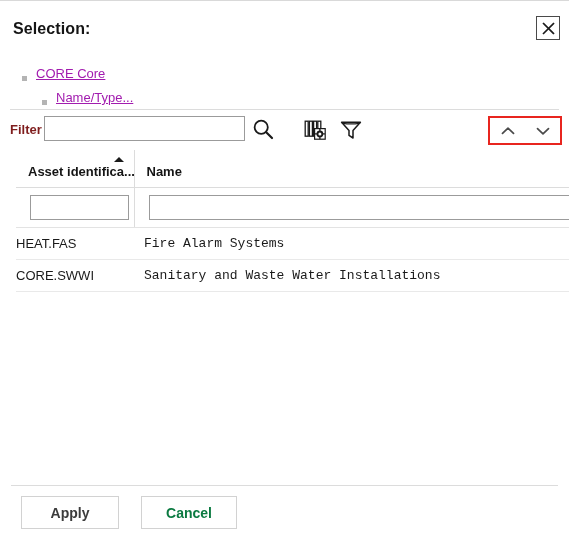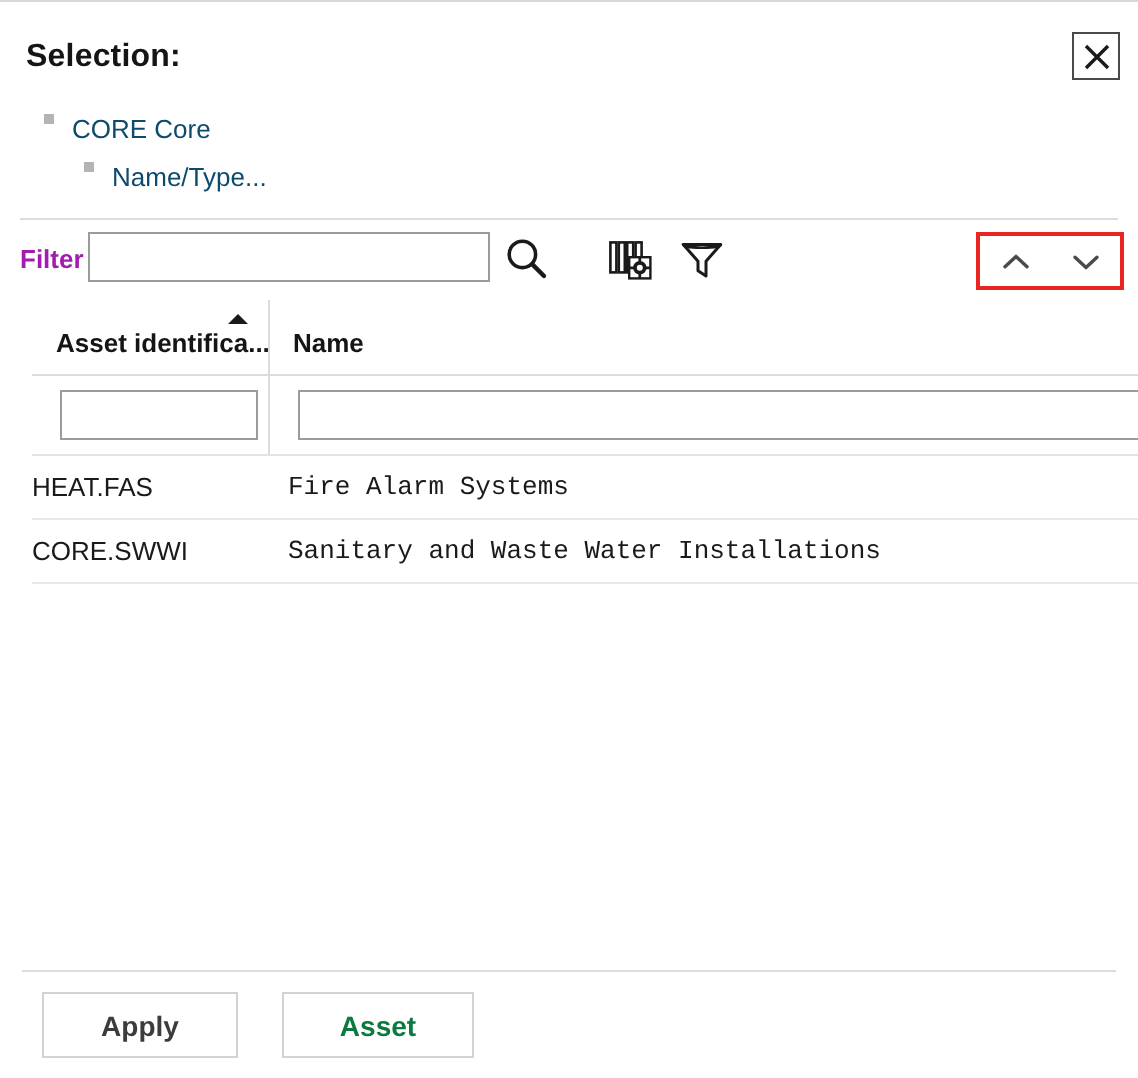--- a/index.html
+++ b/index.html
@@ -63,25 +63,26 @@
 
   
   .tree {
     position: absolute;
     top: 56px;
     left: 0;
     width: 569px;
   }
   .tree-item {
     display: flex;
-    align-items: flex-start;
+    align-items: flex-end;
     height: 24px;
-    color: #0c4a6e;
-    font-size: 13px;
-    cursor: pointer;
+    color: #a21caf;
+    font-size: 13px;
+    cursor: pointer;
+    text-decoration: underline;
   }
   .tree-item.level-0 { padding-left: 22px; }
   .tree-item.level-1 { padding-left: 42px; }
   .tree-bullet {
     width: 5px;
     height: 5px;
     background: #b4b4b4;
     margin-right: 9px;
     flex: 0 0 auto;
   }
@@ -102,21 +103,21 @@
     left: 0;
     width: 569px;
     height: 34px;
   }
   .filter-label {
     position: absolute;
     left: 10px;
     top: 8px;
     font-size: 13px;
     font-weight: bold;
-    color: #a21caf;
+    color: #7f1d1d;
   }
   .filter-input {
     position: absolute;
     left: 44px;
     top: 2px;
     width: 201px;
     height: 25px;
     border: 1px solid #9b9b9b;
     box-sizing: border-box;
     background: #ffffff;
@@ -421,16 +422,16 @@
           <td class="data-cell">CORE.SWWI</td>
           <td class="data-cell name-cell">Sanitary and Waste Water Installations</td>
         </tr>
       </tbody>
     </table>
   </div>
 
   <div class="footer-sep"></div>
   <div class="footer">
     <button class="btn btn-apply">Apply</button>
-    <button class="btn btn-cancel">Asset</button>
+    <button class="btn btn-cancel">Cancel</button>
   </div>
 
 </div>
 
 </body></html>

